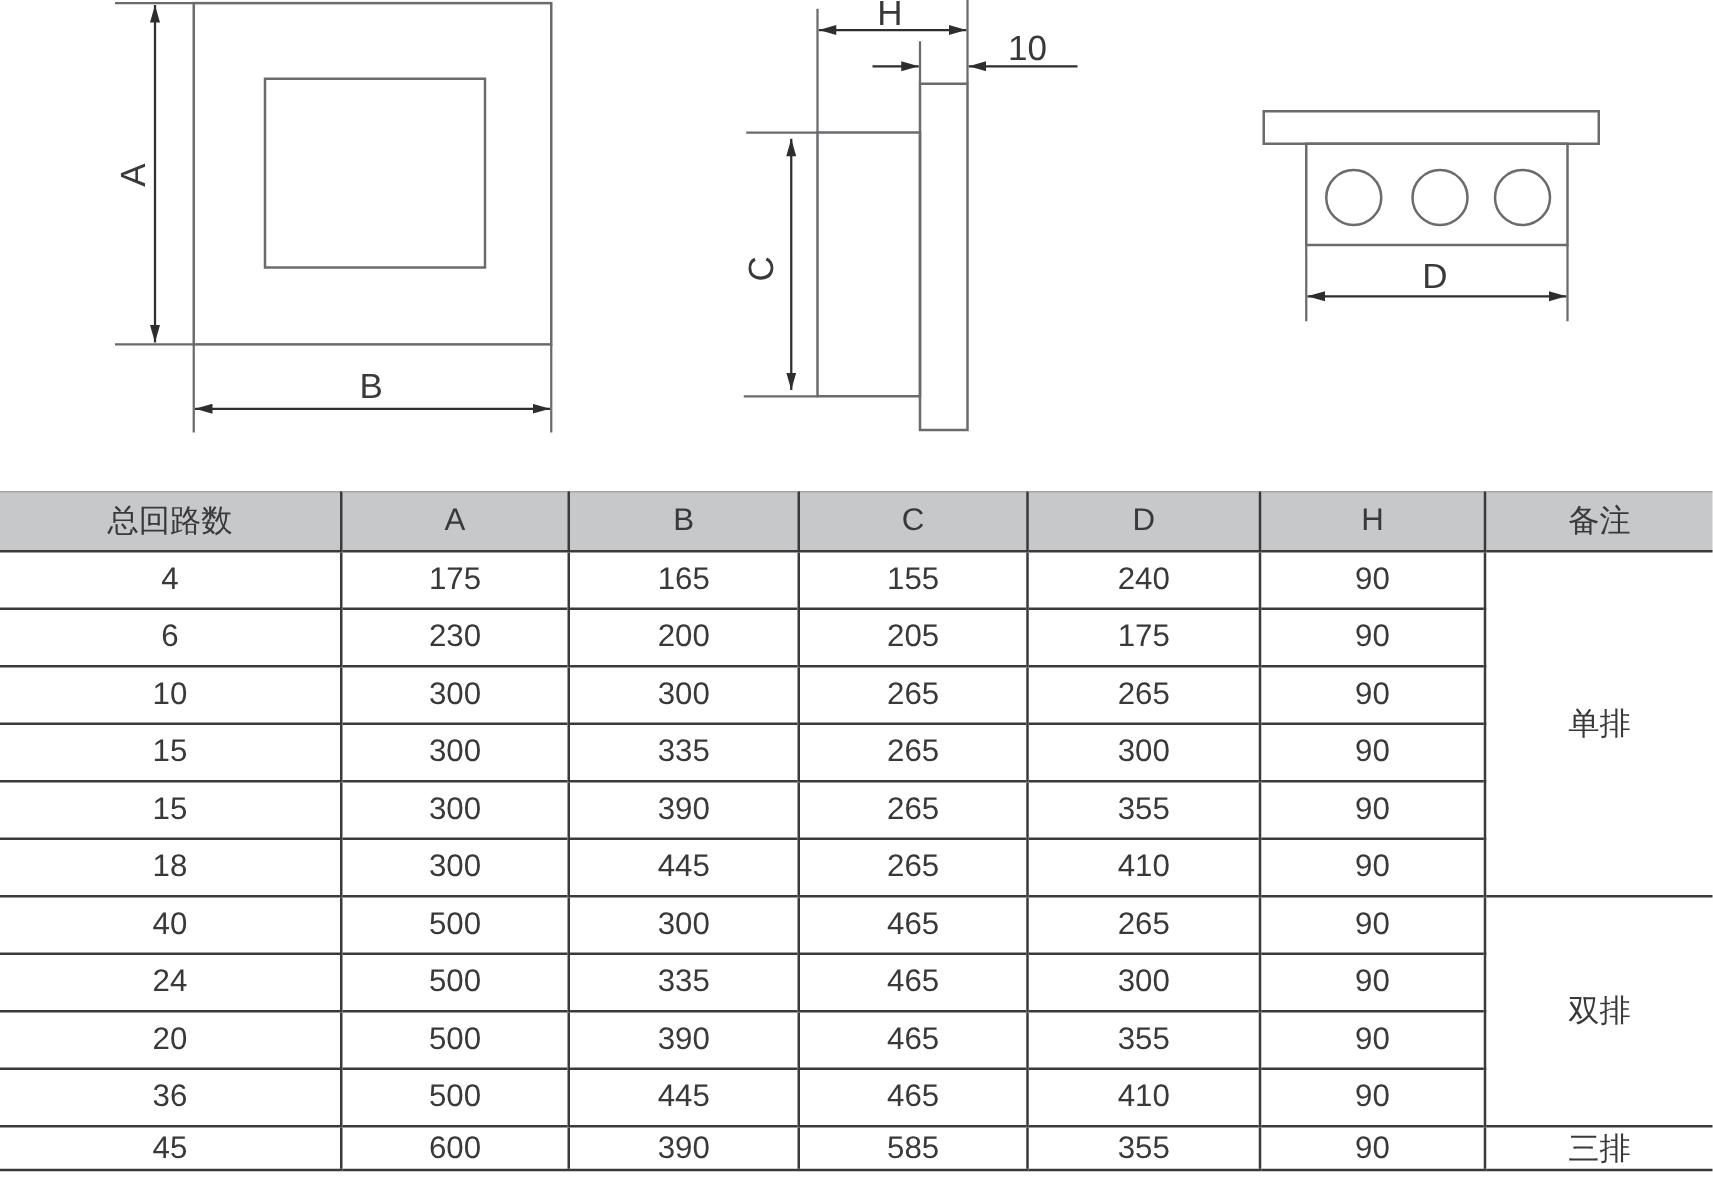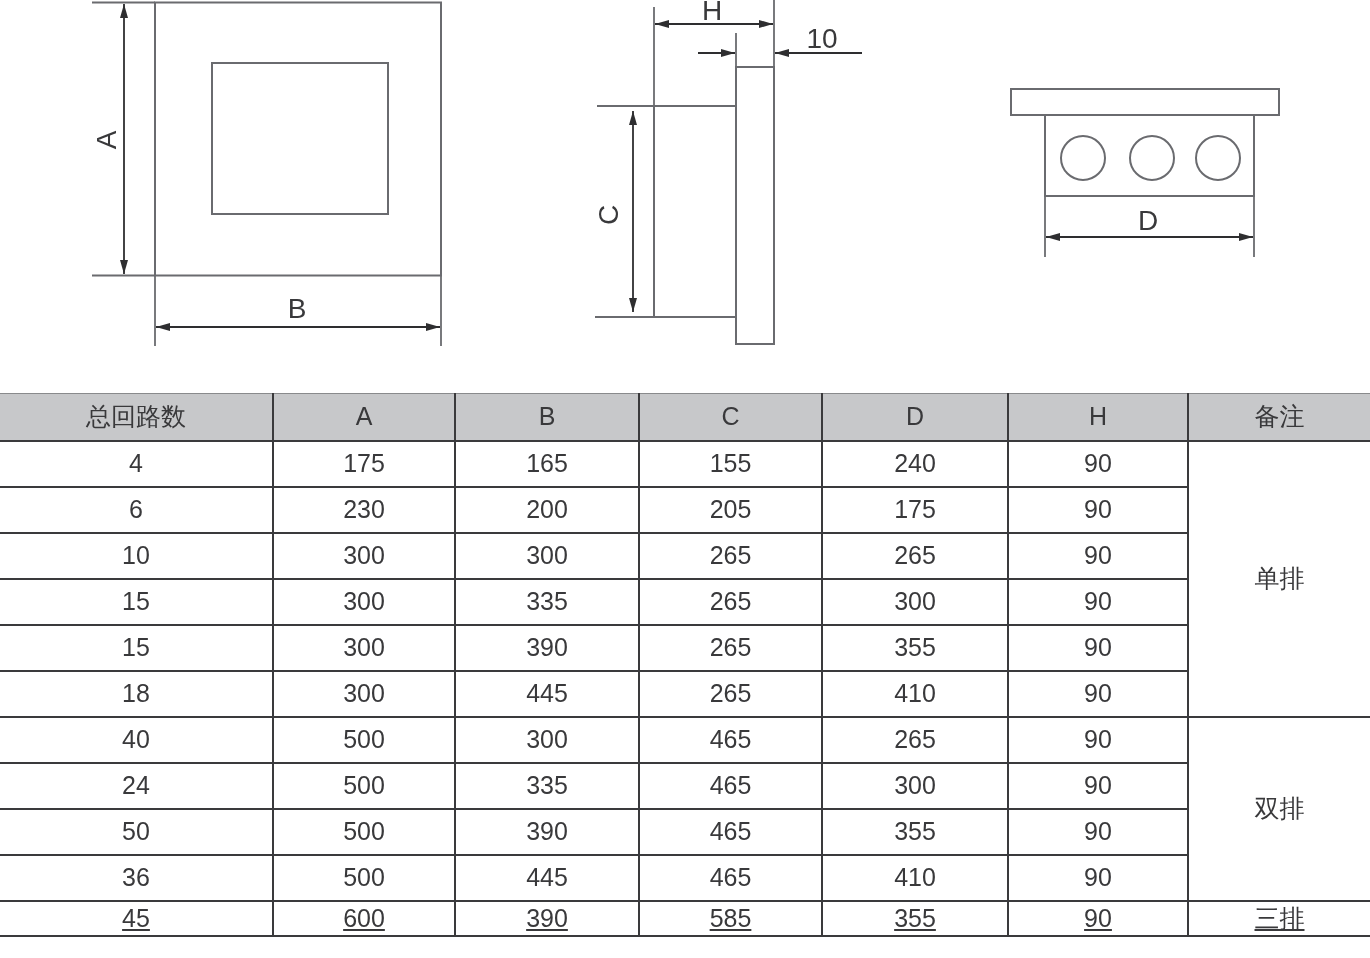--- a/index.html
+++ b/index.html
@@ -50,21 +50,21 @@
   }
   table.spec td {
     height: 46px;
     font-size: 25px;
     color: var(--text);
     text-align: center;
     vertical-align: middle;
     border-top: 2px solid var(--border);
   }
   table.spec th + th, table.spec td + td { border-left: 2px solid var(--border); }
-  table.spec tr.last-row td { height: 28px; border-bottom: 2px solid var(--border); text-decoration: underline; }
+  table.spec tr.last-row td { height: 28px; border-bottom: 2px solid var(--border); }
   td.remarks-cell { border-left: 2px solid var(--border); }
 </style>
 </head>
 <body>
 
 <div class="sheet">
 
   <svg class="drawings" width="1370" height="393" viewBox="0 0 1370 393">
     <defs>
       <marker id="ah-e" markerUnits="userSpaceOnUse" markerWidth="15" markerHeight="9" refX="14" refY="4" orient="auto">
@@ -200,21 +200,21 @@
       </tr>
       <tr>
         <td>24</td>
         <td>500</td>
         <td>335</td>
         <td>465</td>
         <td>300</td>
         <td>90</td>
       </tr>
       <tr>
-        <td>50</td>
+        <td>20</td>
         <td>500</td>
         <td>390</td>
         <td>465</td>
         <td>355</td>
         <td>90</td>
       </tr>
       <tr>
         <td>36</td>
         <td>500</td>
         <td>445</td>

